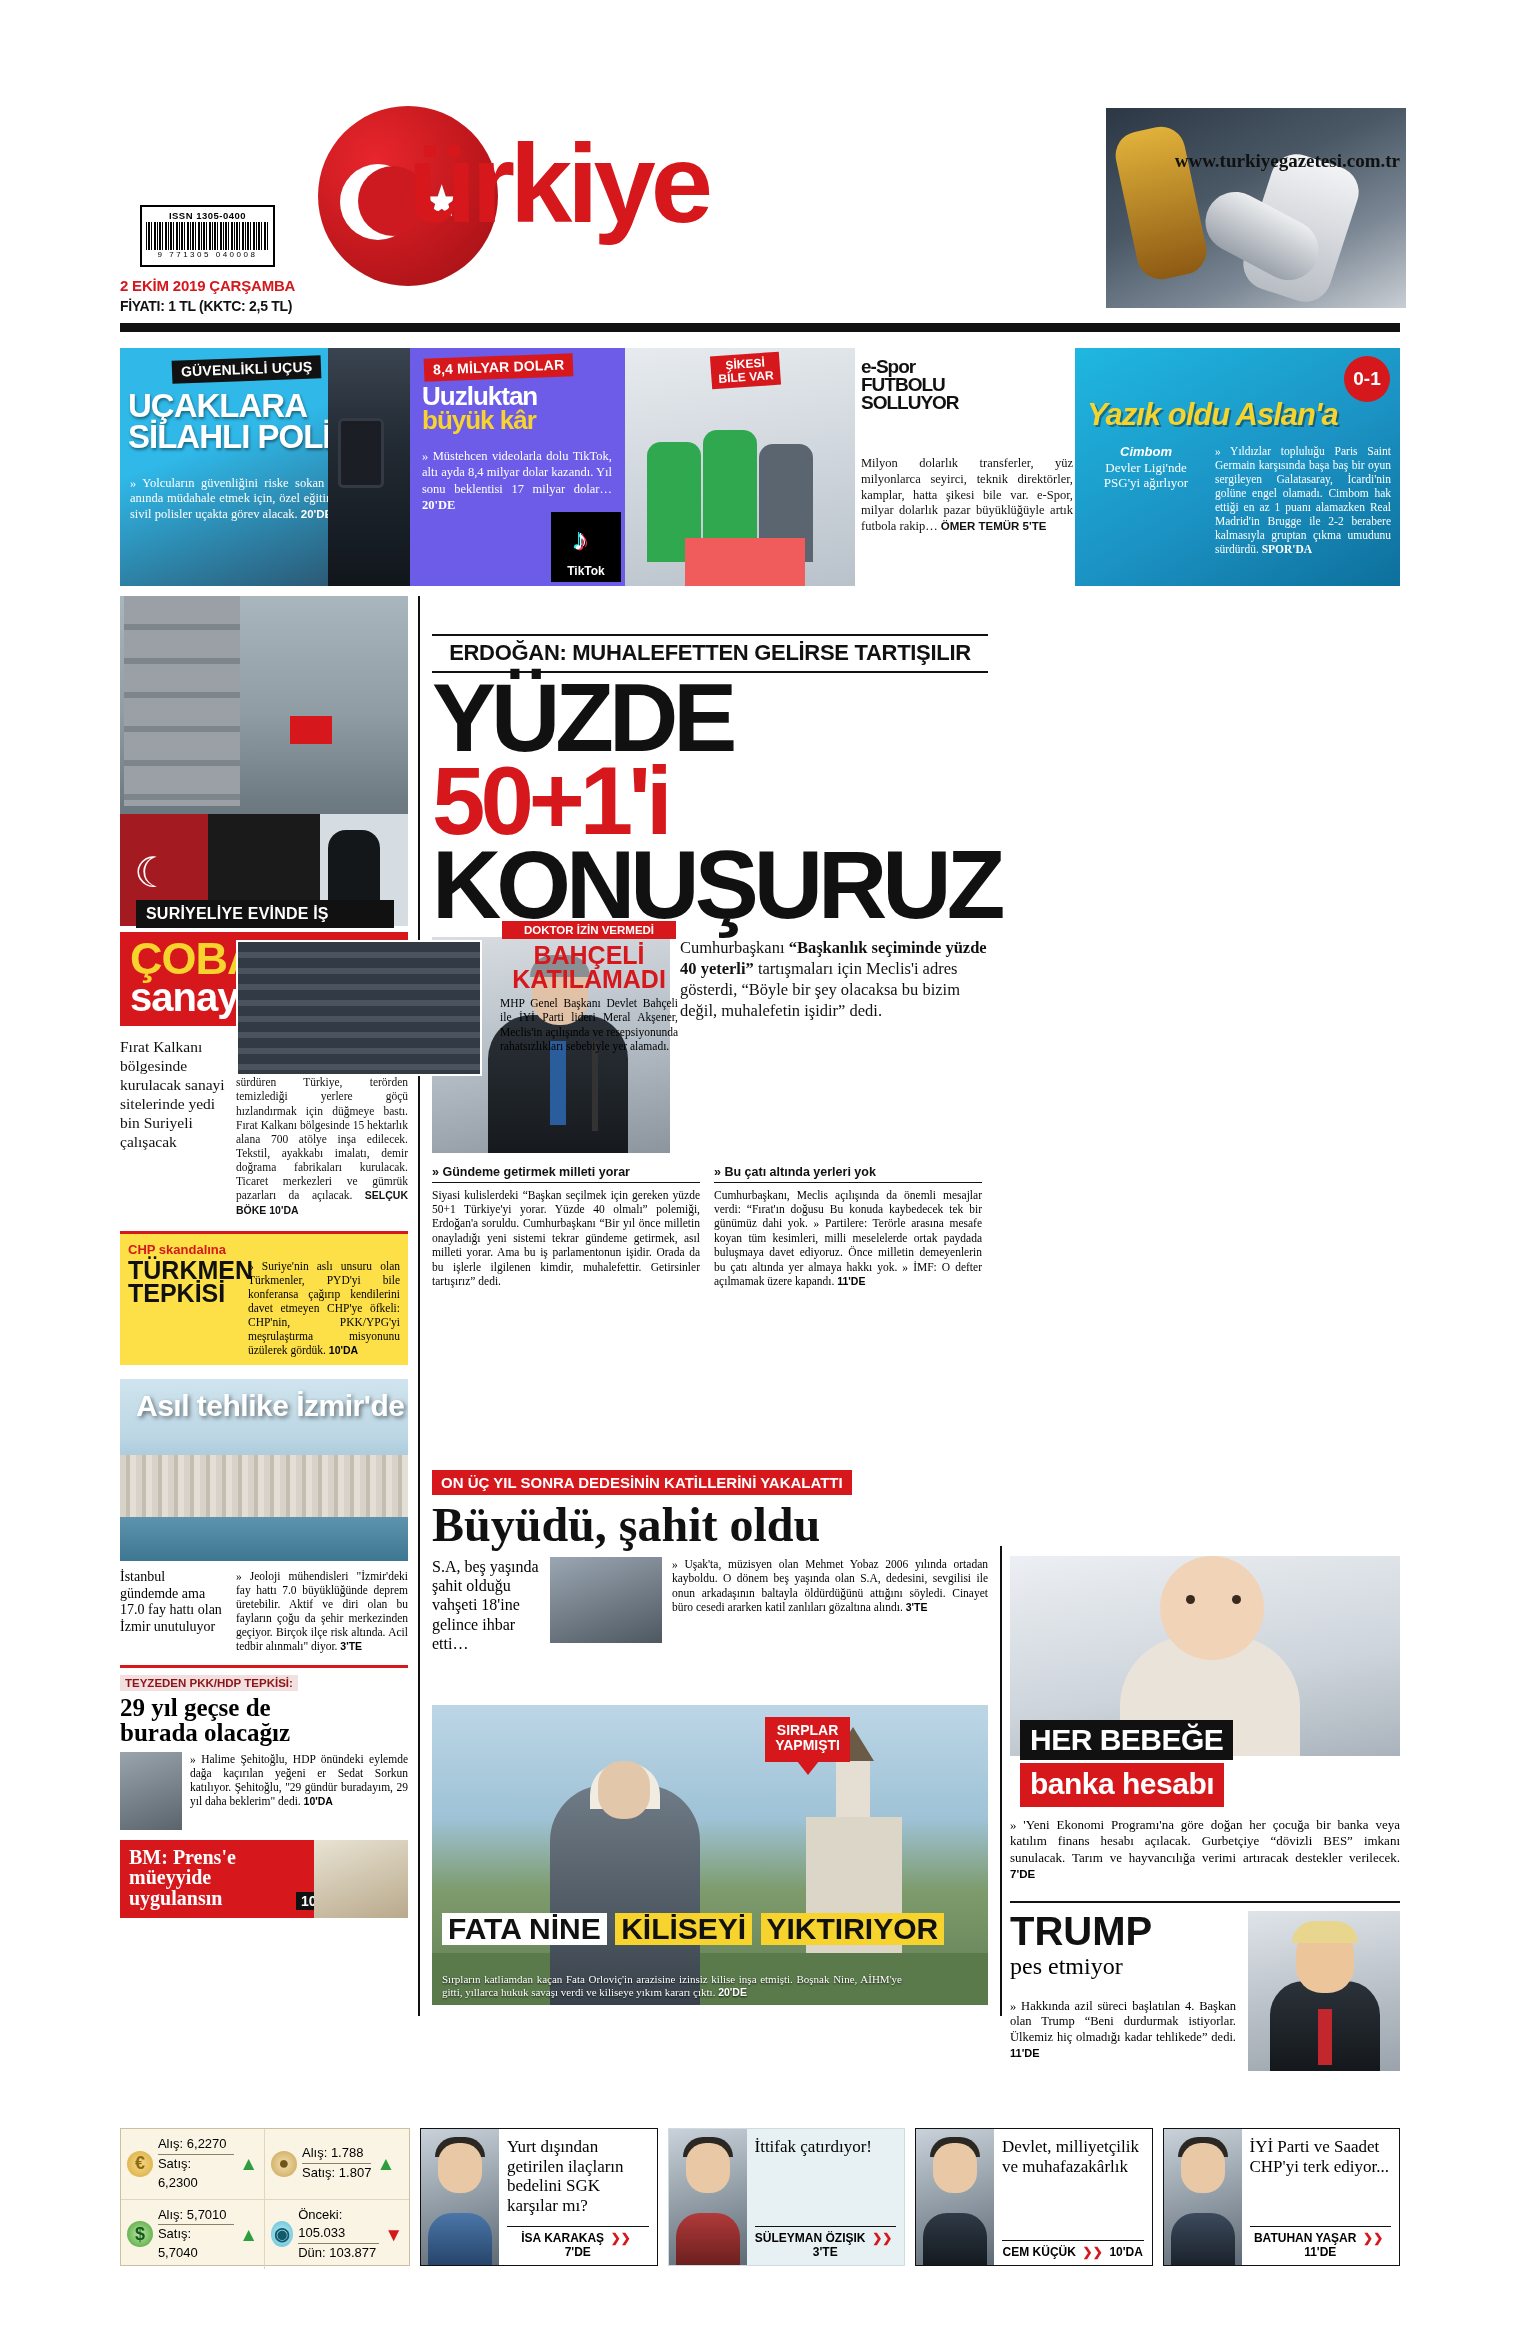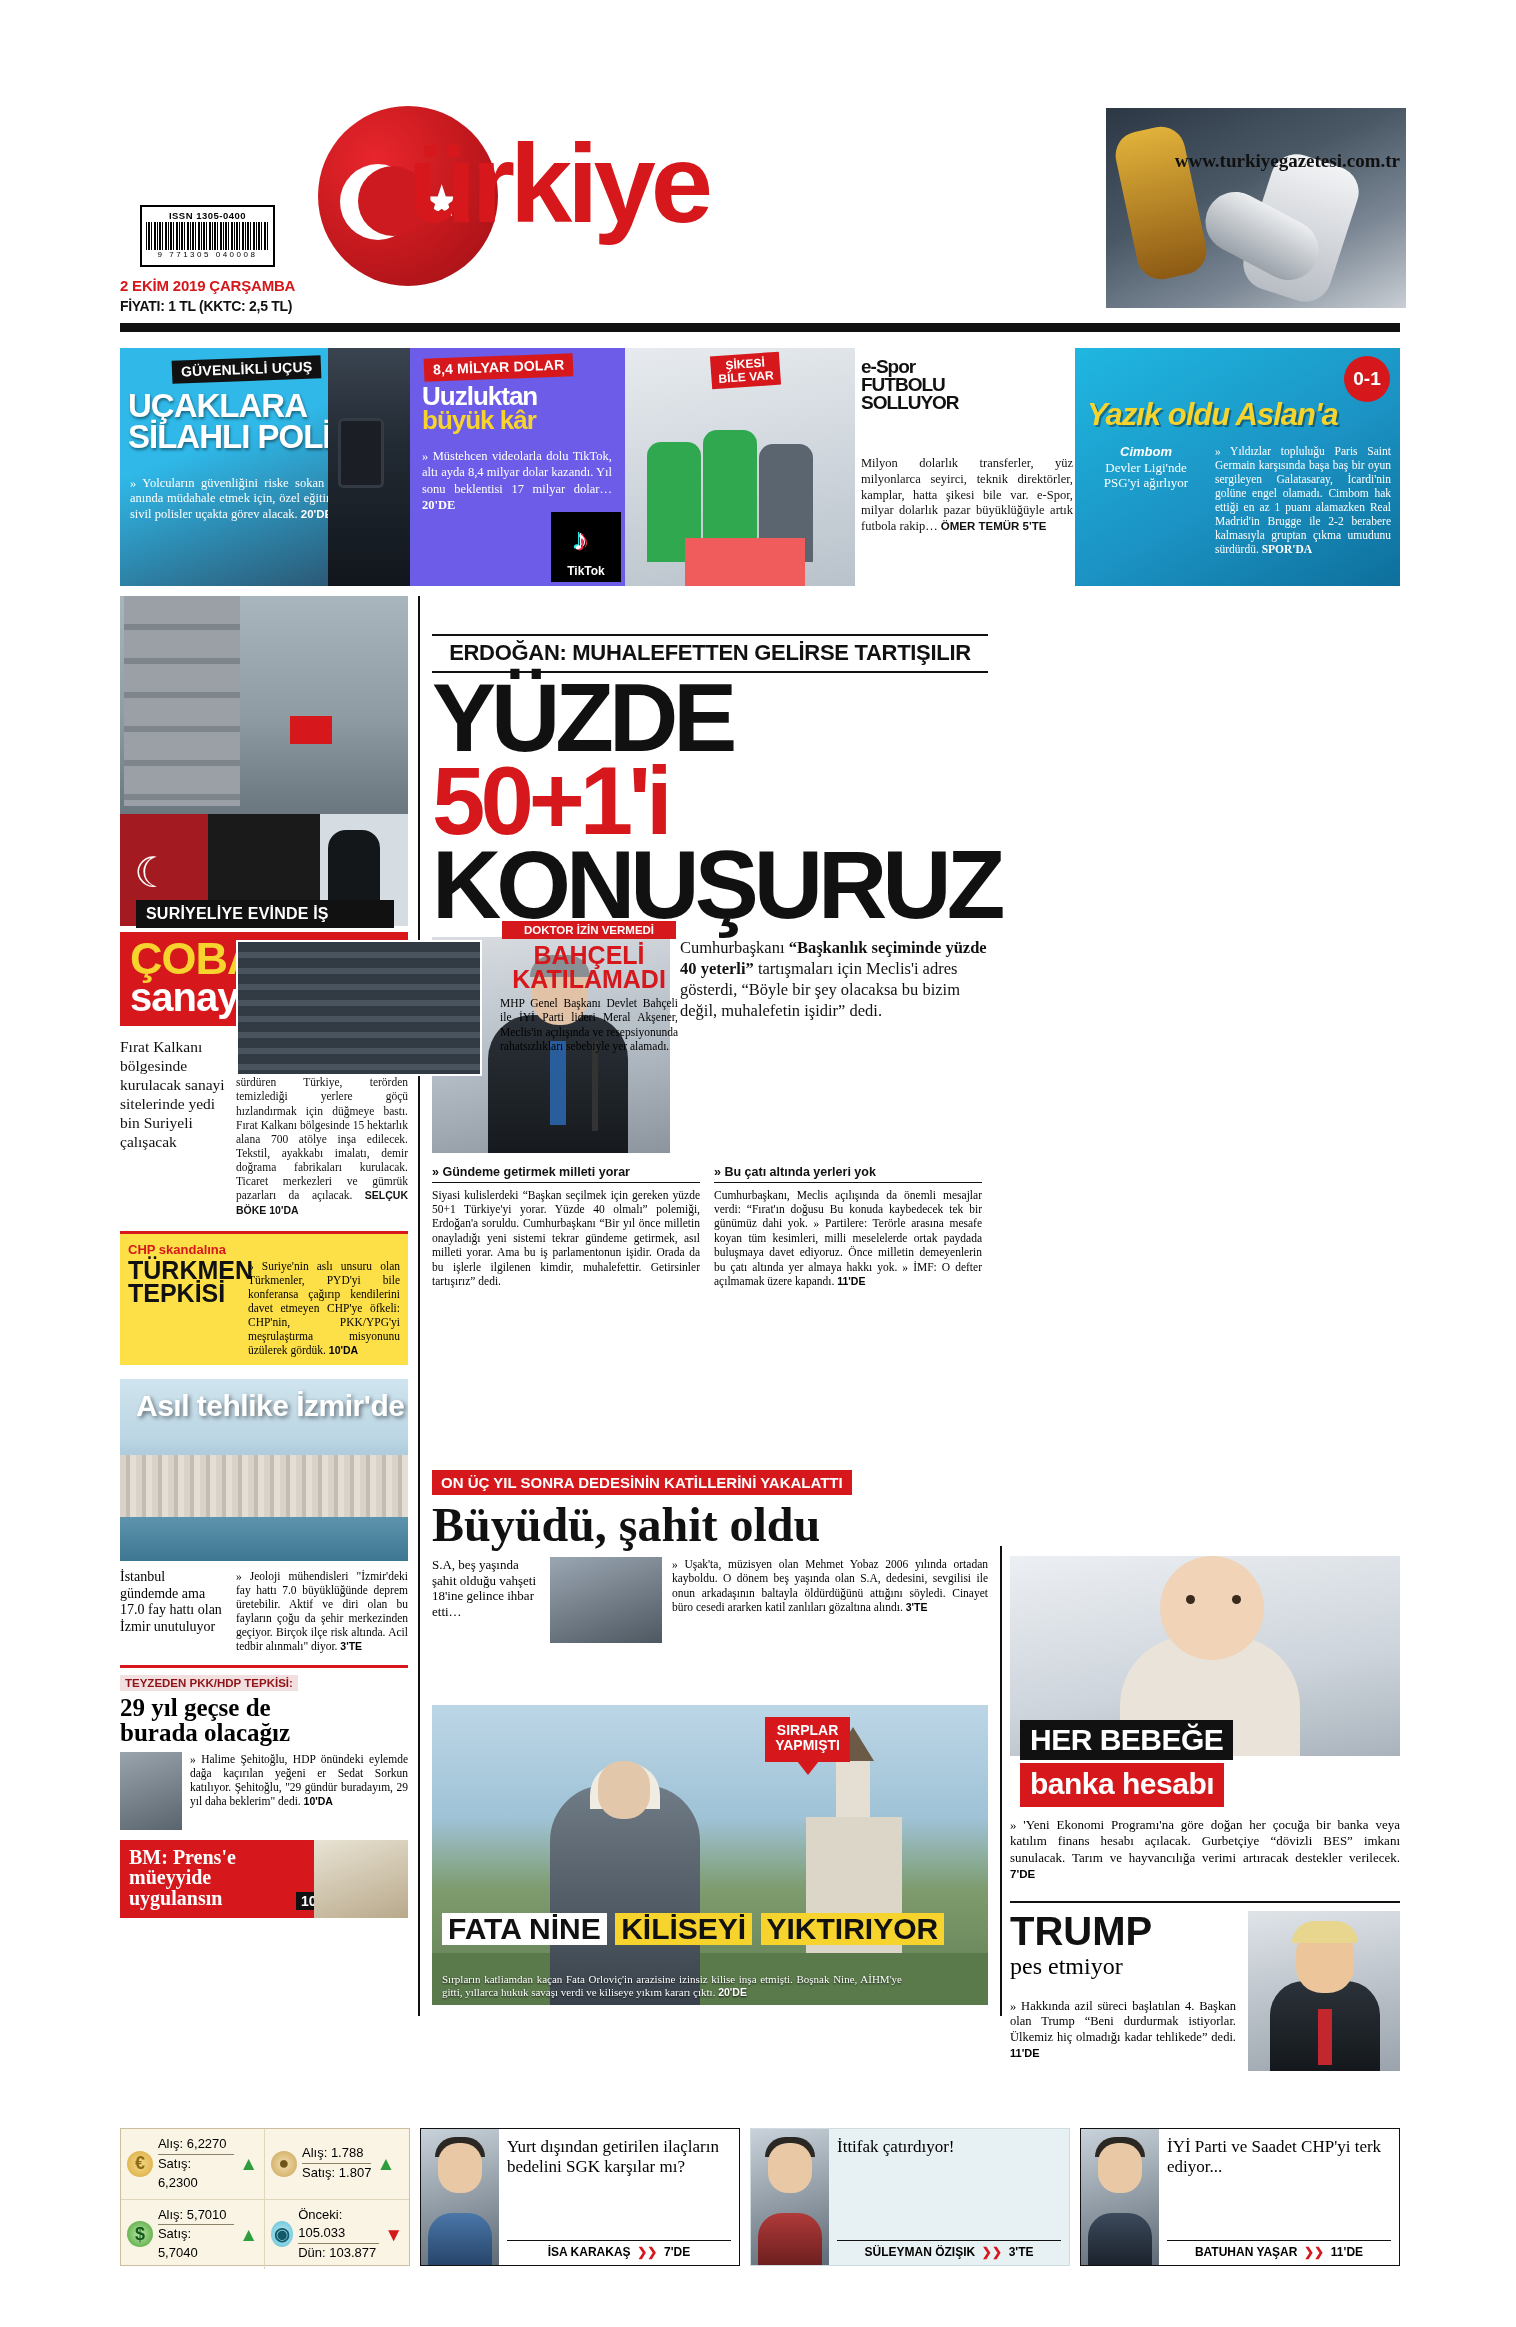--- a/index.html
+++ b/index.html
@@ -350,21 +350,21 @@
   .buyudu{ position:absolute; left:432px; top:1470px; width:556px; }
   .buyudu-kicker{
     background:#d6181c; color:#fff; display:inline-block;
     font-family:"Liberation Sans",sans-serif; font-weight:800; font-size:15px; padding:4px 9px;
   }
   .buyudu-head{
     font-family:"Liberation Serif",serif; font-weight:700; font-size:48px; line-height:1.0;
     margin-top:6px; color:#111;
   }
   .buyudu-row{ display:flex; gap:10px; margin-top:8px; }
-  .buyudu-left{ width:108px; font-family:"Liberation Serif",serif; font-size:13px; line-height:1.2; }
+  .buyudu-left{ width:108px; font-family:"Liberation Serif",serif; font-size:16px; line-height:1.2; }
   .buyudu-thumb{ width:112px; height:86px; background:linear-gradient(160deg,#9aa6b2,#4e5861); }
   .buyudu-right{ flex:1; font-family:"Liberation Serif",serif; font-size:11.5px; line-height:1.24; text-align:justify; }
   .buyudu-right b{ font-family:"Liberation Sans",sans-serif; font-size:10.5px; }
 
   .fata-photo{
     position:absolute; left:432px; top:1705px; width:556px; height:300px;
     overflow:hidden; background:linear-gradient(180deg,#bcd6e6 0%, #9fc2d6 38%, #7d9b6c 62%, #5f7d52 100%);
   }
   .fp-church{ position:absolute; right:86px; bottom:38px; width:96px; height:150px; background:#dcd6c8; }
   .fp-tower{ position:absolute; right:118px; bottom:38px; width:34px; height:210px; background:#e4dfd2; }
@@ -859,20 +859,35 @@
       <div class="col-txt">
         <div class="col-title">İttifak çatırdıyor!</div>
         <div class="col-byline">
           <span>SÜLEYMAN ÖZIŞIK</span>
           <span class="pg">&nbsp;❯❯&nbsp;</span>
           <span>3'TE</span>
         </div>
       </div>
     </div>
 
+    <div class="col-card">
+      <div class="col-photo">
+        <div class="cp-hair"></div>
+        <div class="cp-head"></div>
+        <div class="cp-body" style="background:linear-gradient(180deg,#2f3a46,#141a20)"></div>
+      </div>
+      <div class="col-txt">
+        <div class="col-title">Devlet, milliyetçilik ve muhafazakârlık</div>
+        <div class="col-byline">
+          <span>CEM KÜÇÜK</span>
+          <span class="pg">&nbsp;❯❯&nbsp;</span>
+          <span>10'DA</span>
+        </div>
+      </div>
+    </div>
 
     <div class="col-card">
       <div class="col-photo">
         <div class="cp-hair"></div>
         <div class="cp-head"></div>
         <div class="cp-body" style="background:linear-gradient(180deg,#3c4a5c,#1b222c)"></div>
       </div>
       <div class="col-txt">
         <div class="col-title">İYİ Parti ve Saadet CHP'yi terk ediyor...</div>
         <div class="col-byline">

